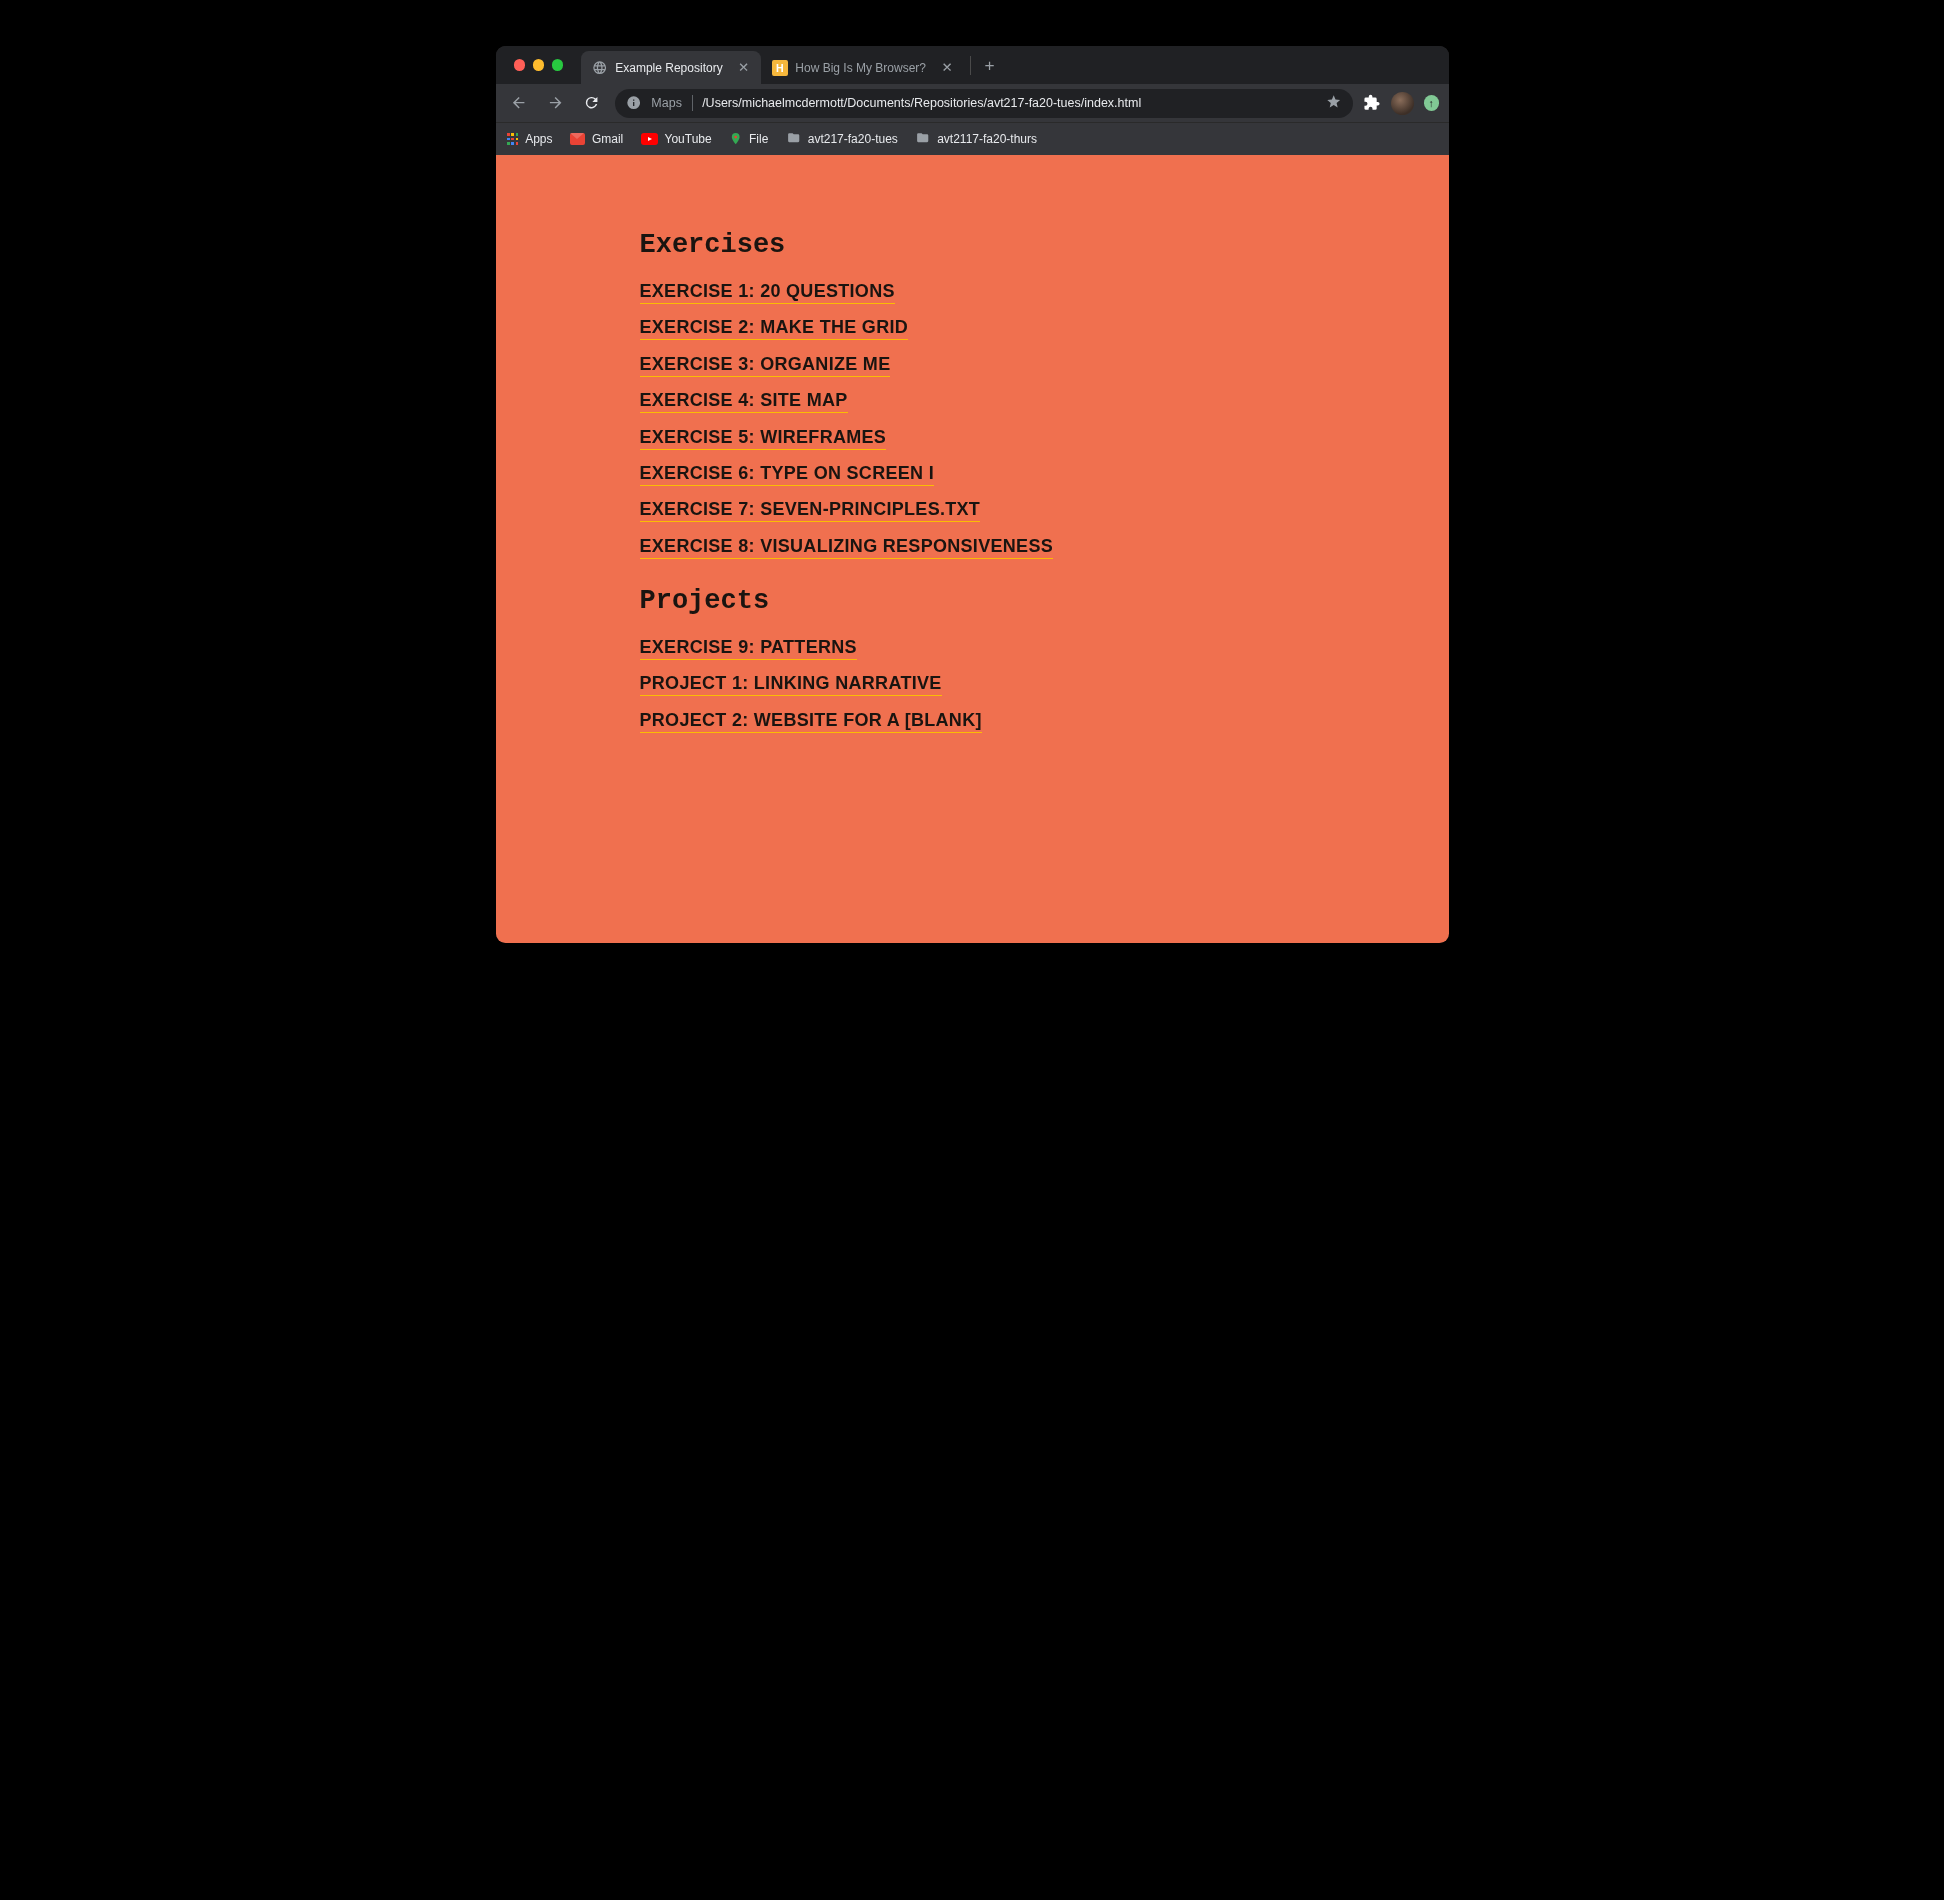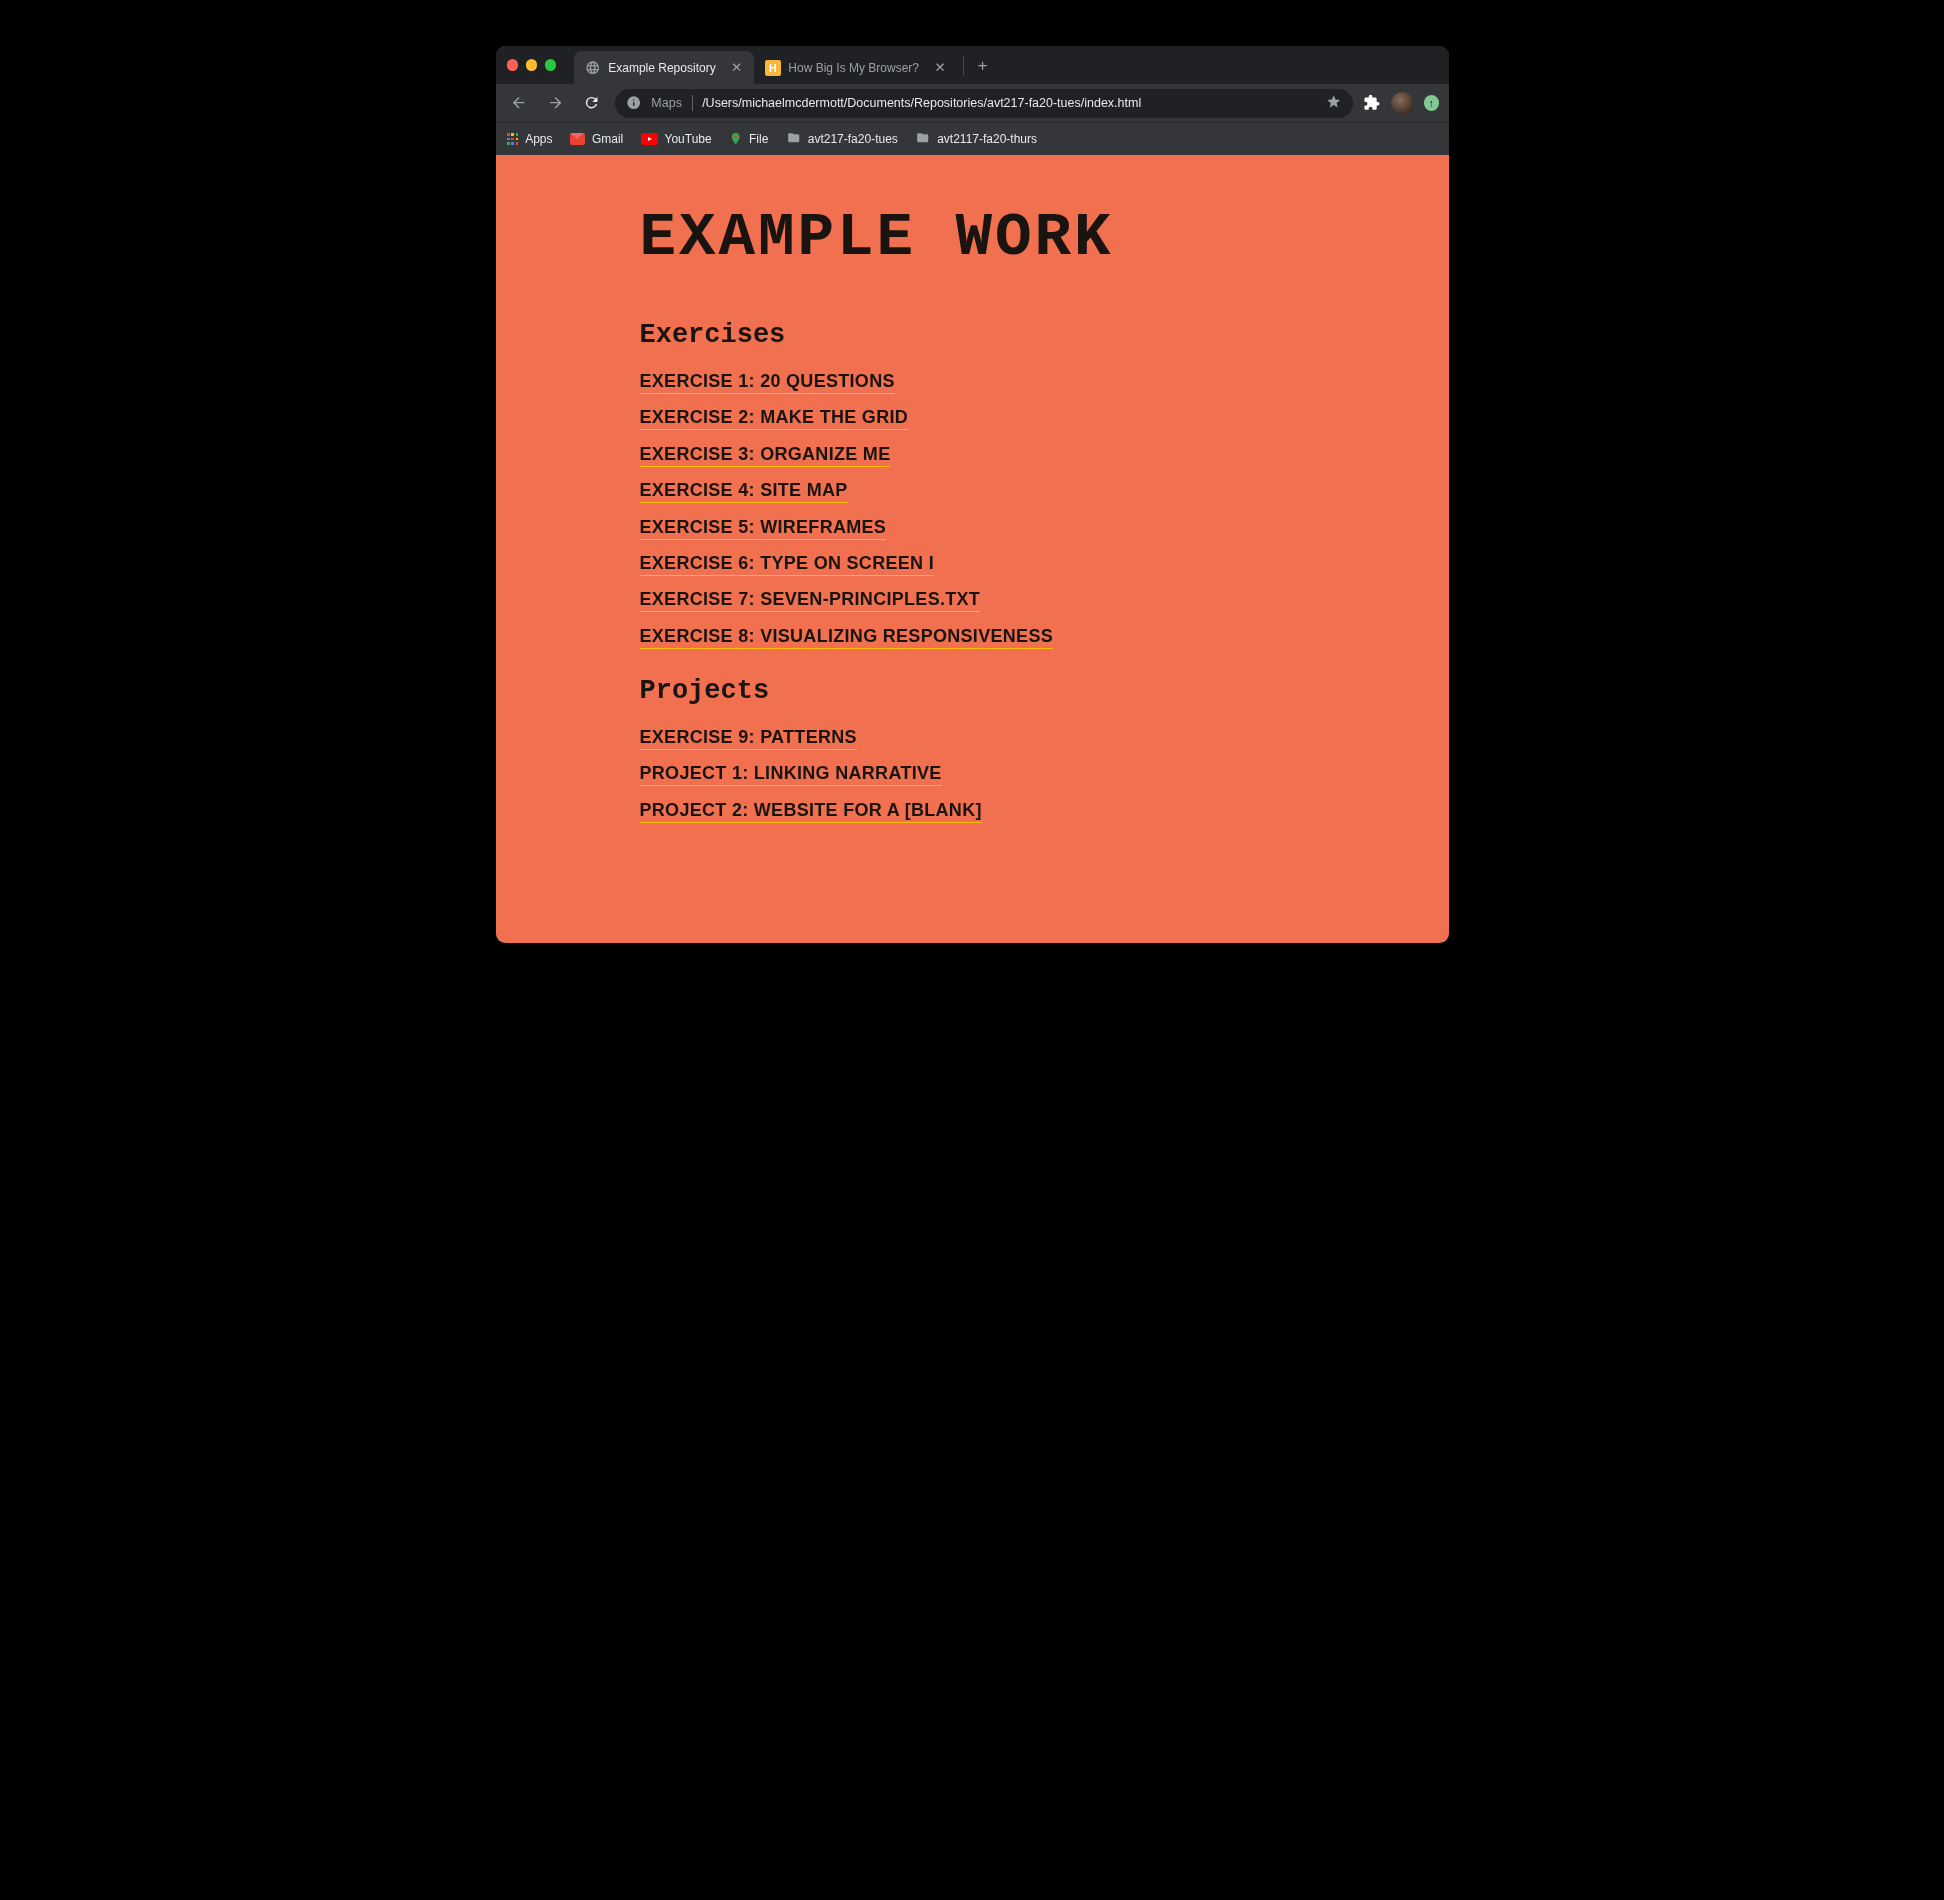--- a/index.html
+++ b/index.html
@@ -21,21 +21,21 @@
       background: #2b2b2b;
       border-radius: 9.6px;
       overflow: hidden;
       box-shadow: 0 19px 58px rgba(0,0,0,0.6);
     }
     .tab-bar {
       background: #202124;
       height: 38px;
       display: flex;
       align-items: center;
-      padding: 0 11px;
+      padding: 0 18px;
     }
     .traffic-lights {
       display: flex;
       gap: 7.7px;
       margin-right: 17.3px;
     }
     .traffic-light {
       width: 11.5px;
       height: 11.5px;
       border-radius: 50%;
@@ -404,21 +404,20 @@
       <span class="folder-icon">
         <svg width="15.4" height="13.4" viewBox="0 0 24 24" fill="currentColor">
             <path d="M10 4H4a2 2 0 00-2 2v12a2 2 0 002 2h16a2 2 0 002-2V8a2 2 0 00-2-2h-8l-2-2z"></path>
           </svg>
       </span>
       <span>avt2117-fa20-thurs</span>
     </div>
   </div>
 
   <div class="content">
-    <h1 class="page-title">EXAMPLE WORK</h1>
 
     <h2 class="section-heading">Exercises</h2>
     <a class="link-item">EXERCISE 1: 20 QUESTIONS</a>
     <a class="link-item">EXERCISE 2: MAKE THE GRID</a>
     <a class="link-item">EXERCISE 3: ORGANIZE ME</a>
     <a class="link-item">EXERCISE 4: SITE MAP</a>
     <a class="link-item">EXERCISE 5: WIREFRAMES</a>
     <a class="link-item">EXERCISE 6: TYPE ON SCREEN I</a>
     <a class="link-item">EXERCISE 7: SEVEN-PRINCIPLES.TXT</a>
     <a class="link-item">EXERCISE 8: VISUALIZING RESPONSIVENESS</a>

